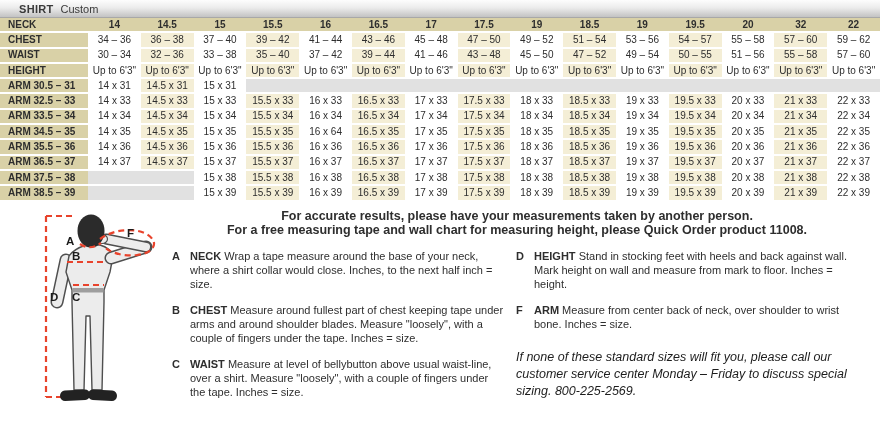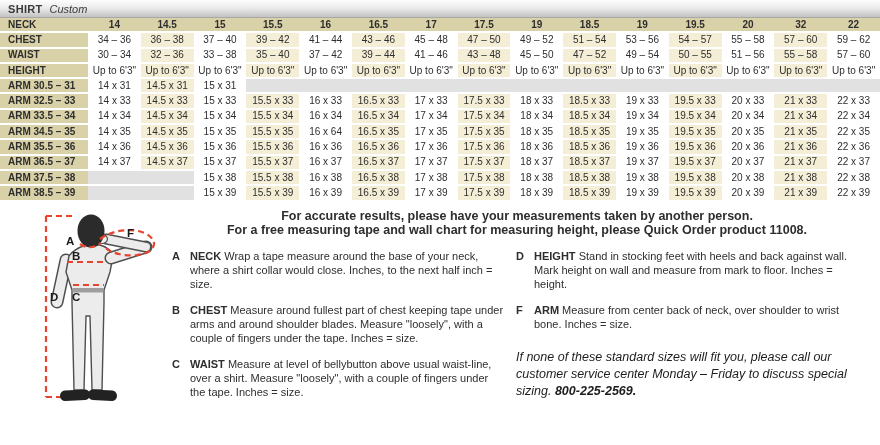--- a/index.html
+++ b/index.html
@@ -3,26 +3,26 @@
 <meta charset="utf-8">
 <style>
   html,body{margin:0;padding:0;}
   body{
     width:880px;height:445px;background:#fff;color:#2e2e2e;
     font-family:"Liberation Sans", sans-serif;
     -webkit-font-smoothing:antialiased;overflow:hidden;
   }
   
   .titlebar{
-    height:17px;display:flex;align-items:center;padding-left:8px;
+    height:17px;display:flex;align-items:center;padding-left:19px;
     background:linear-gradient(to bottom,#fdfdfd 0%,#ececec 45%,#d9d9d9 70%,#c3c3c3 100%);
     border-bottom:1px solid #a8a8a8;font-size:11px;color:#3a3a3a;
   }
   .titlebar .brand{font-weight:700;letter-spacing:.3px;}
-  .titlebar .sub{margin-left:7px;font-weight:400;font-style:italic;}
+  .titlebar .sub{margin-left:7px;font-weight:400;}
   
   table.sizes{width:880px;border-collapse:collapse;table-layout:fixed;}
   table.sizes col.c0{width:88px;}
   table.sizes th,table.sizes td{
     font-size:10px;height:13.3px;padding:0;line-height:1;
     border-bottom:2px solid #fff;text-align:center;font-weight:400;
     white-space:nowrap;overflow:hidden;color:#2e2e2e;
   }
   table.sizes thead th{background:#d9d1a7;font-weight:700;}
   table.sizes th.lbl{background:#d9d1a7;text-align:left;padding-left:8px;font-weight:700;}
@@ -35,21 +35,21 @@
   .figure svg{display:block;margin:3px 0 0 0;}
   .content{flex:1;padding-right:18px;}
   .heading{text-align:center;font-weight:700;font-size:12.5px;line-height:14.5px;margin:2px 0 11px;}
   .cols{display:flex;font-size:11px;line-height:14px;}
   .col-left{width:332px;flex:none;margin-right:12px;}
   .col-right{flex:1;}
   .instr{display:flex;margin-bottom:12px;}
   .instr .letter{font-weight:700;width:18px;flex:none;}
   .instr .term{font-weight:700;}
   .note{font-style:italic;font-size:12.5px;line-height:17px;margin-top:18px;color:#1d1d1d;}
-  .note b{font-weight:700;}
+  .note b{font-weight:400;}
 </style>
 </head>
 <body>
 
 <div class="titlebar">
   <span class="brand">SHIRT</span>
   <span class="sub">Custom</span>
 </div>
 
 <table class="sizes">

